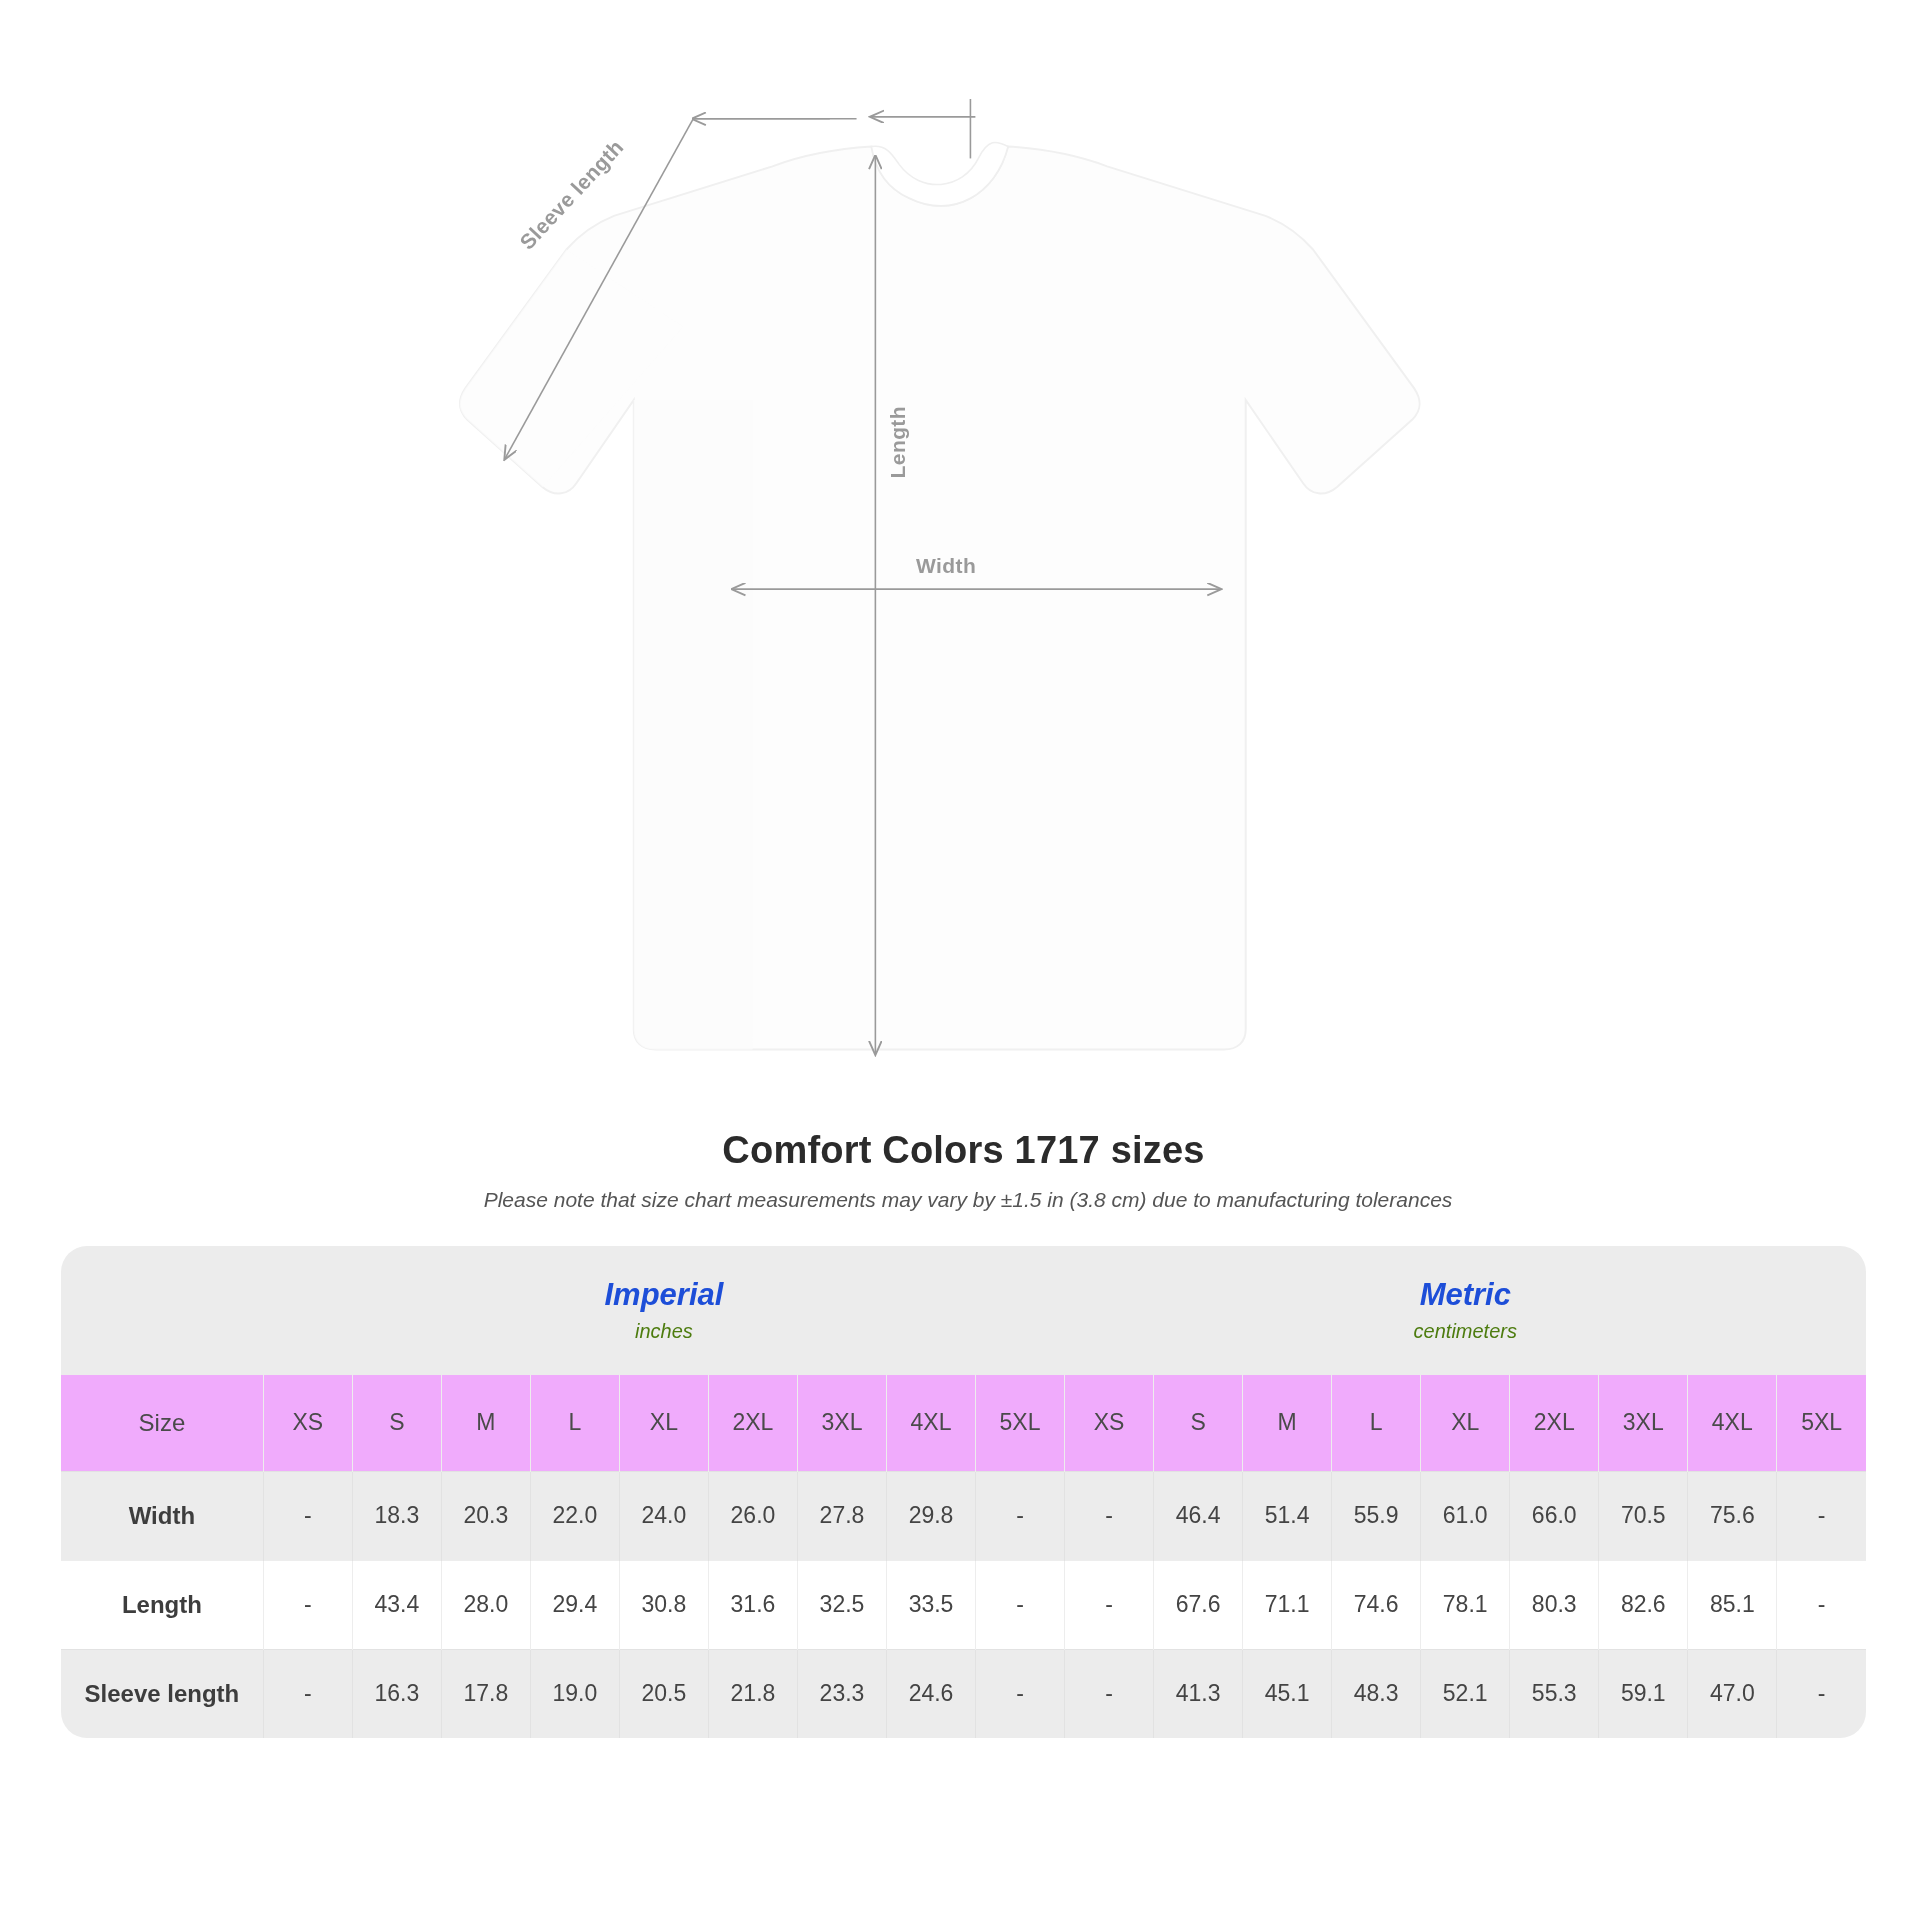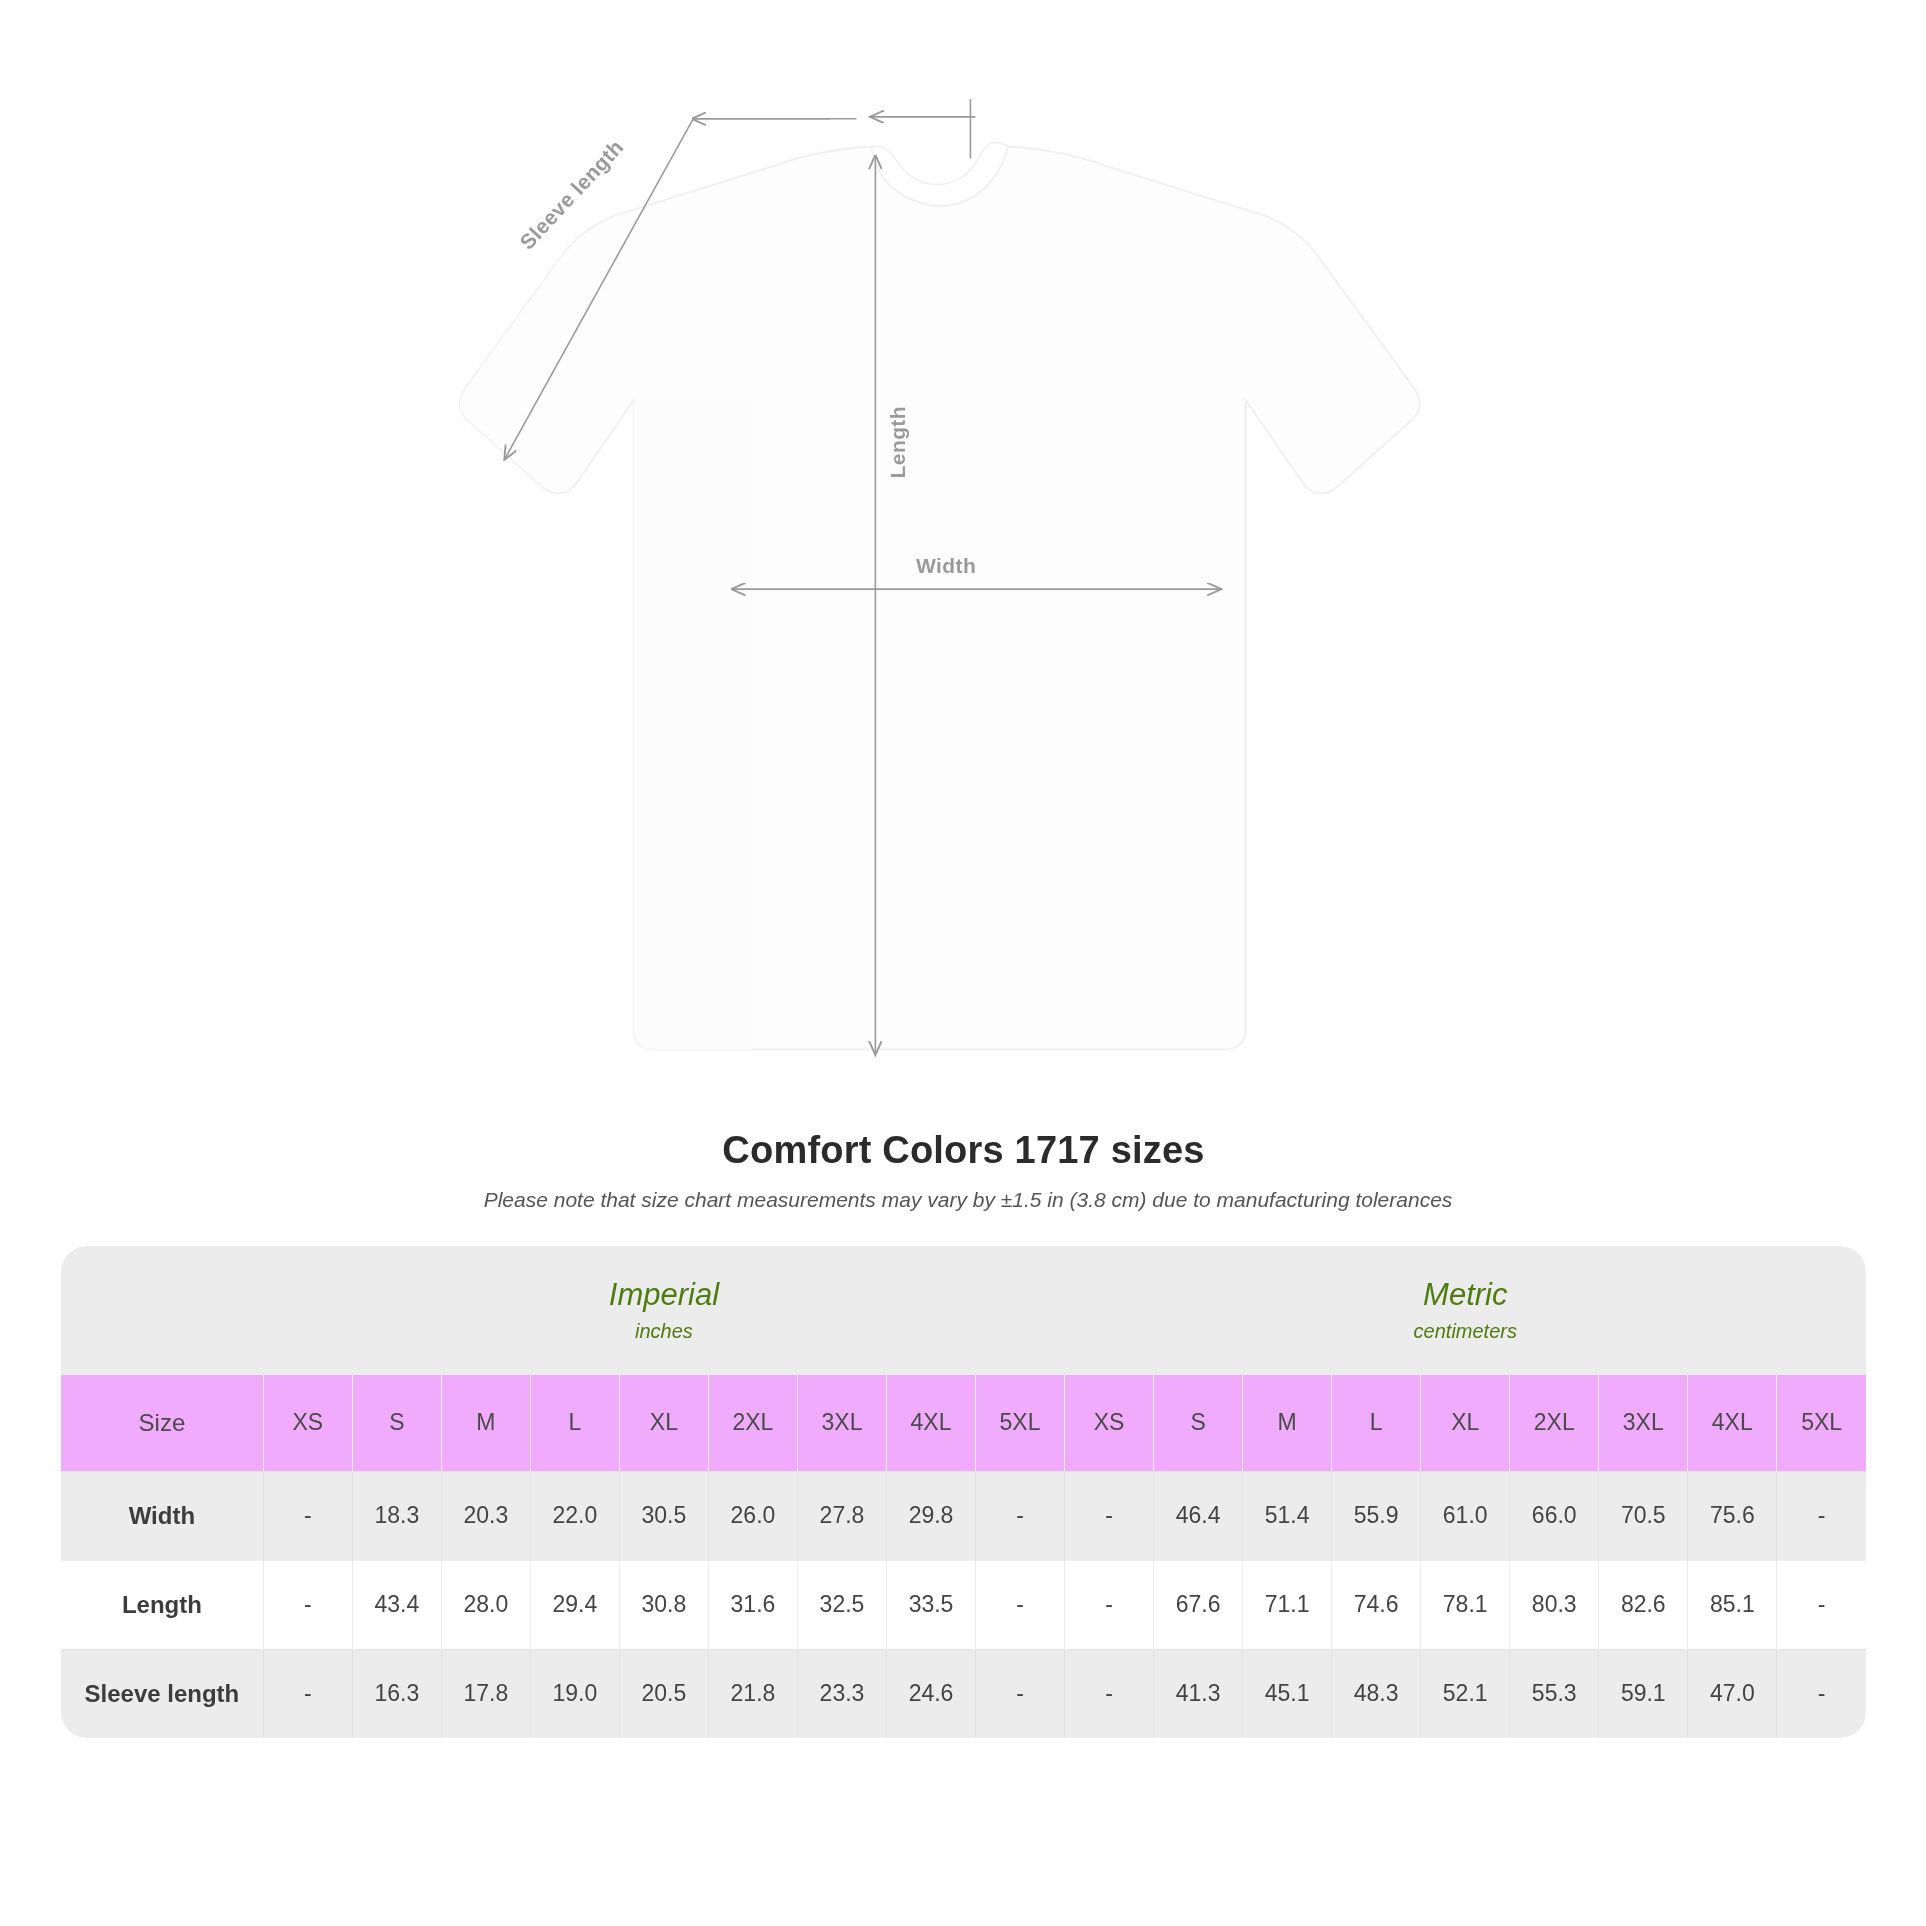--- a/index.html
+++ b/index.html
@@ -88,22 +88,22 @@
     font-weight: normal;
   }
 
   .unit-header td {
     background: #ececec;
     padding: 30px 0 28px 0;
   }
   .unit-name {
     font-size: 31px;
     font-style: italic;
-    font-weight: normal;
-    color: #4d7c0f;
+    font-weight: bold;
+    color: #1d4ed8;
     line-height: 1.25;
   }
   .unit-sub {
     font-size: 20px;
     font-style: italic;
     color: #4d7c0f;
     line-height: 1.6;
   }
 
   .head-row td {
@@ -269,21 +269,21 @@
           <td>4XL</td>
           <td>5XL</td>
         </tr>
 
         <tr class="data-row shaded">
           <td class="rowlab">Width</td>
           <td>-</td>
           <td>18.3</td>
           <td>20.3</td>
           <td>22.0</td>
-          <td>30.5</td>
+          <td>24.0</td>
           <td>26.0</td>
           <td>27.8</td>
           <td>29.8</td>
           <td>-</td>
           <td>-</td>
           <td>46.4</td>
           <td>51.4</td>
           <td>55.9</td>
           <td>61.0</td>
           <td>66.0</td>

